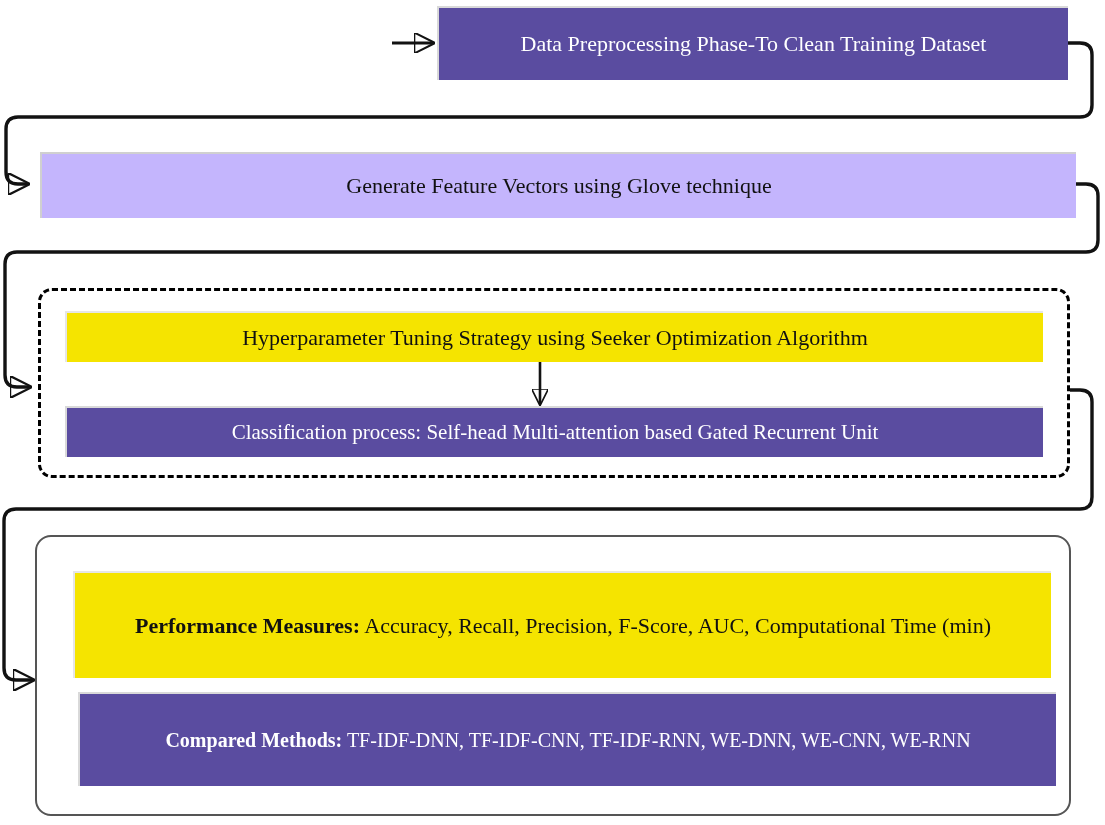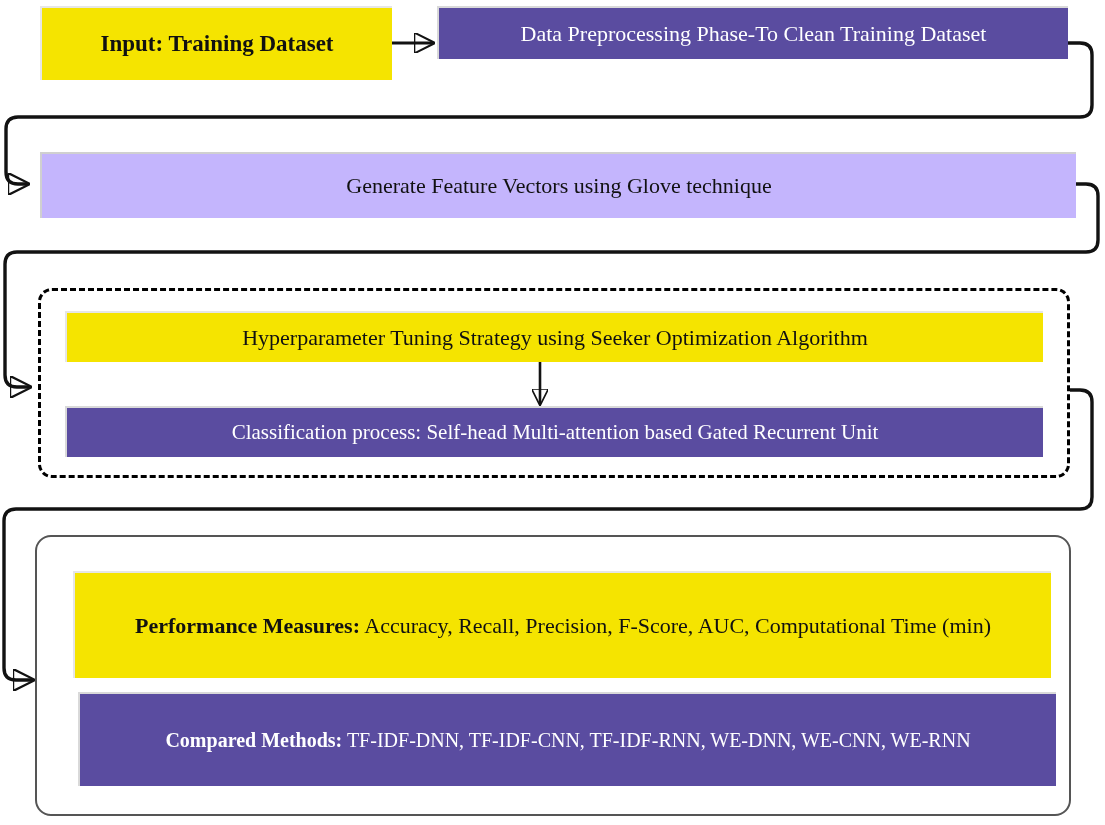--- a/index.html
+++ b/index.html
@@ -97,25 +97,22 @@
 
     <path d="M 1076 184 H 1086 Q 1098 184 1098 196 V 240 Q 1098 252 1086 252 H 17
              Q 5 252 5 264 V 375 Q 5 387 17 387 H 30" stroke-width="3.4" marker-end="url(#arrow)"></path>
 
     <line x1="540" y1="362" x2="540" y2="404" stroke-width="2.6" marker-end="url(#arrow)"></line>
 
     <path d="M 1070 390 H 1080 Q 1092 390 1092 402 V 497 Q 1092 509 1080 509 H 16
              Q 4 509 4 521 V 668 Q 4 680 16 680 H 33" stroke-width="3.4" marker-end="url(#arrow)"></path>
   </svg>
 
-  <div class="node fill-yellow" style="left:40px; top:6px; width:352px; height:74px; font-size:23px;">
-    <span class="node-text bold">Input: Training Dataset</span>
-  </div>
 
-  <div class="node fill-purple" style="left:437px; top:6px; width:631px; height:53px; font-size:22px;">
+  <div class="node fill-purple" style="left:437px; top:6px; width:631px; height:74px; font-size:22px;">
     <span class="node-text">Data Preprocessing Phase-To Clean Training Dataset</span>
   </div>
 
   <div class="node fill-gray" style="left:40px; top:152px; width:1036px; height:66px; font-size:22px;">
     <span class="node-text">Generate Feature Vectors using Glove technique</span>
   </div>
 
   <div class="container-dashed" style="left:38px; top:288px; width:1032px; height:190px;"></div>
 
   <div class="node fill-purple" style="left:65px; top:406px; width:978px; height:51px; font-size:21px;">

